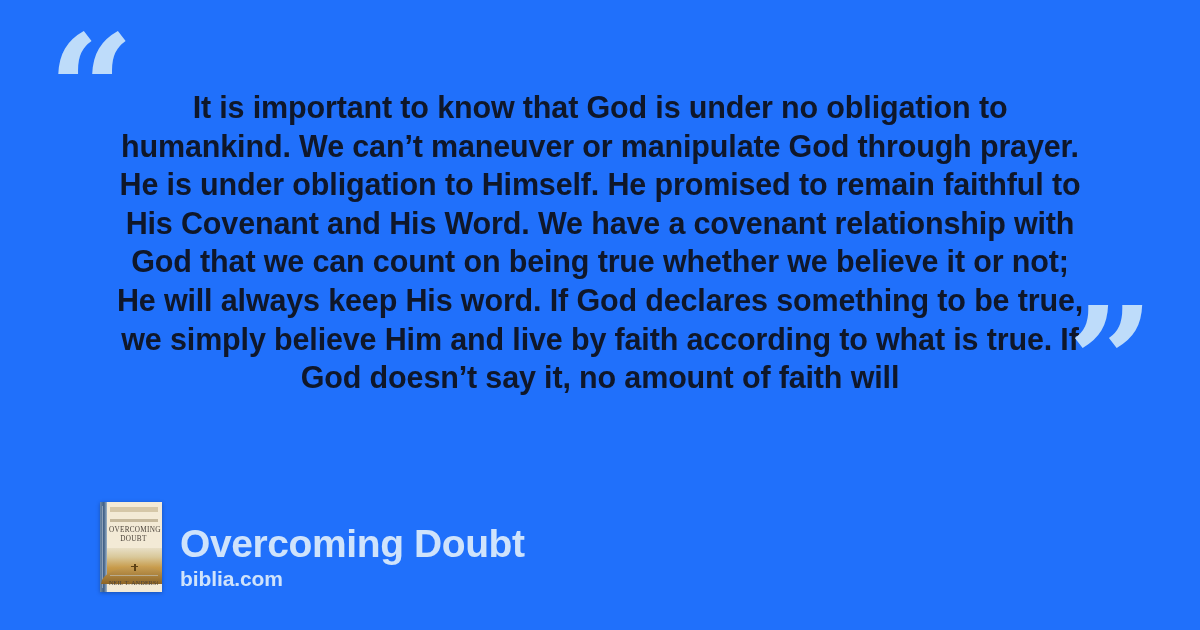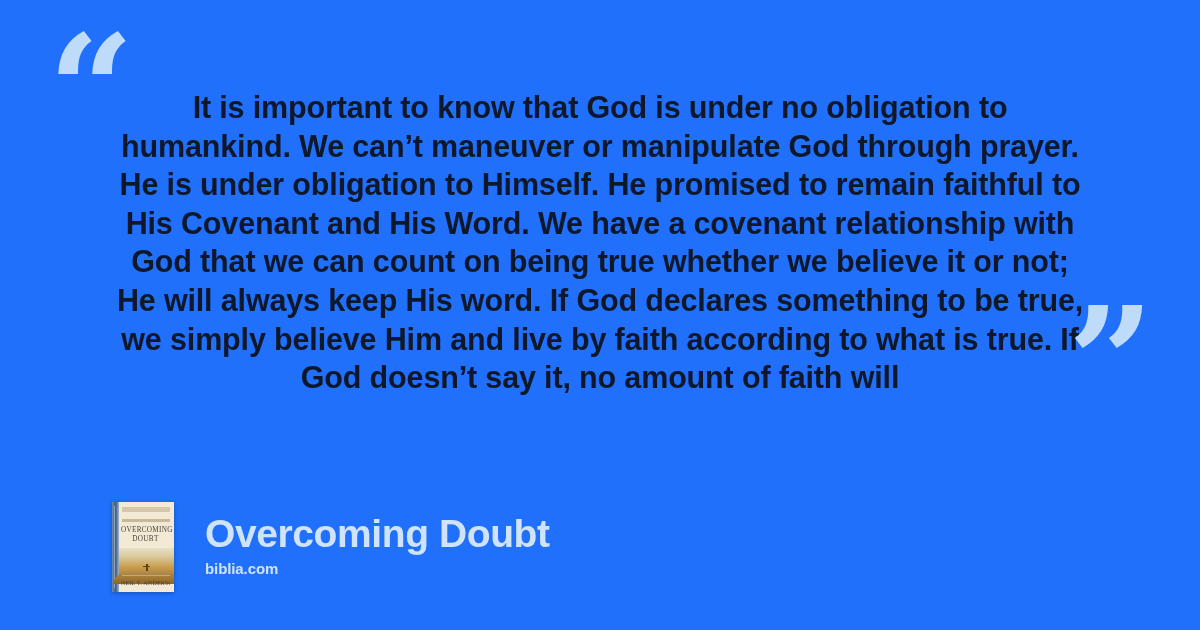--- a/index.html
+++ b/index.html
@@ -57,25 +57,25 @@
     font-weight: 700;
     font-size: 30.5px;
     line-height: 38.6px;
     letter-spacing: -0.15px;
     text-rendering: optimizeLegibility;
   }
 
   
   .footer {
     position: absolute;
-    left: 112px;
+    left: 100px;
     bottom: 38px;
     display: flex;
-    align-items: center;
-    gap: 31px;
+    align-items: flex-end;
+    gap: 18px;
   }
 
   .book-cover {
     position: relative;
     width: 62px;
     height: 90px;
     background: #f3ead6;
     box-shadow: 0 1px 4px rgba(0, 0, 0, 0.28);
     overflow: hidden;
     flex: 0 0 auto;
@@ -177,21 +177,21 @@
     font-family: "Liberation Sans", sans-serif;
     font-weight: 700;
     font-size: 39px;
     line-height: 44px;
     letter-spacing: -0.4px;
   }
   .footer-site {
     color: #cfe3fb;
     font-family: "Liberation Sans", sans-serif;
     font-weight: 700;
-    font-size: 15px;
+    font-size: 21px;
     line-height: 26px;
     letter-spacing: -0.1px;
   }
 </style>
 </head>
 <body>
 
 <div class="card">
 
   <div class="quote-mark open">“</div>

